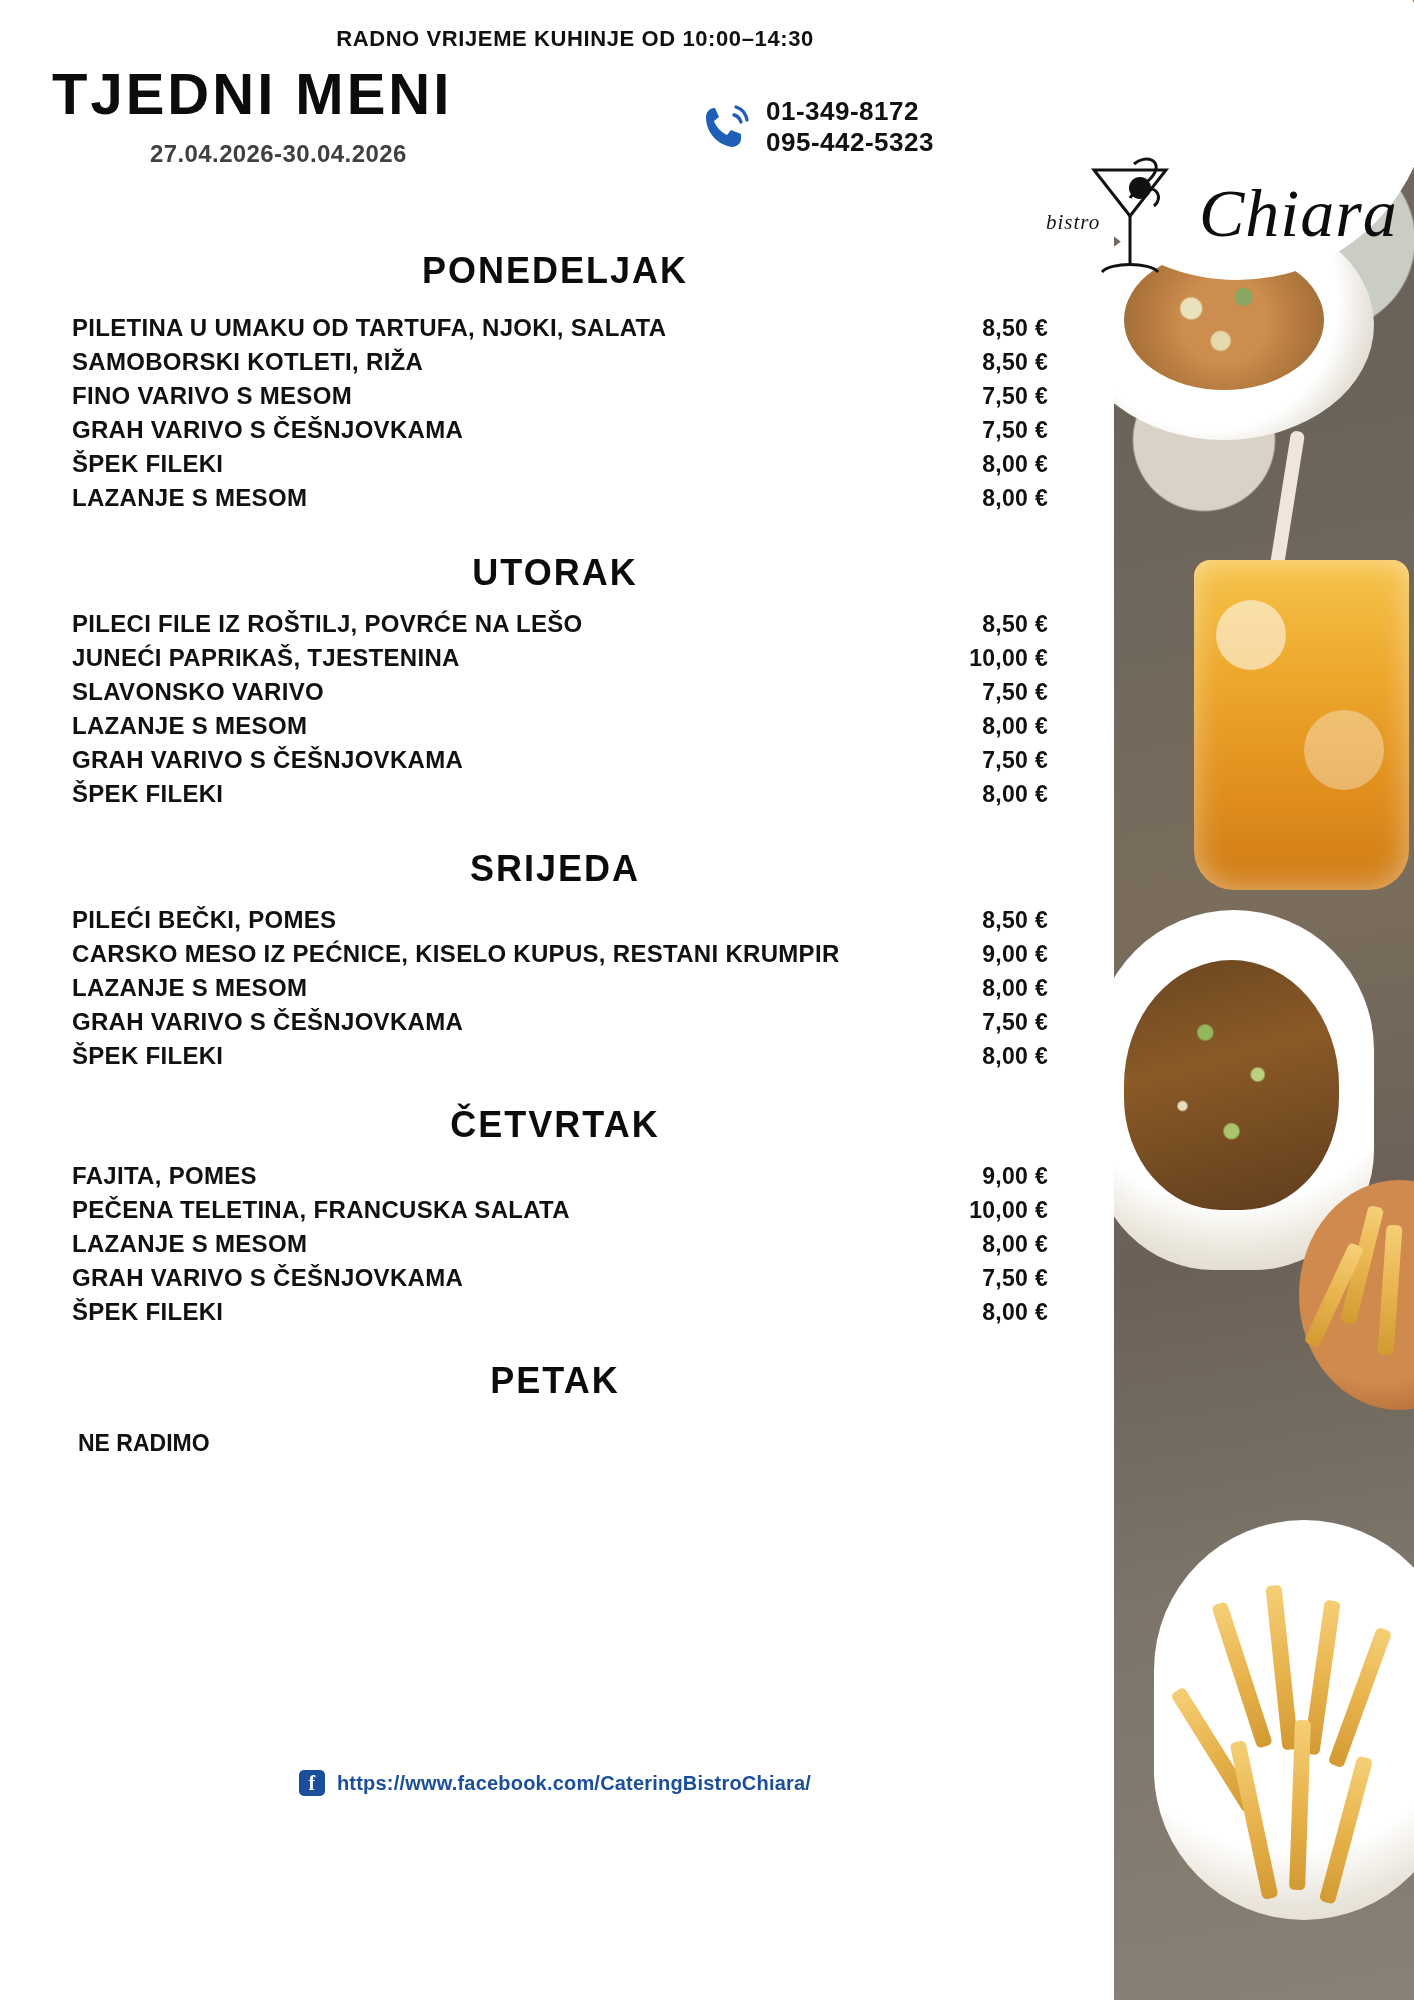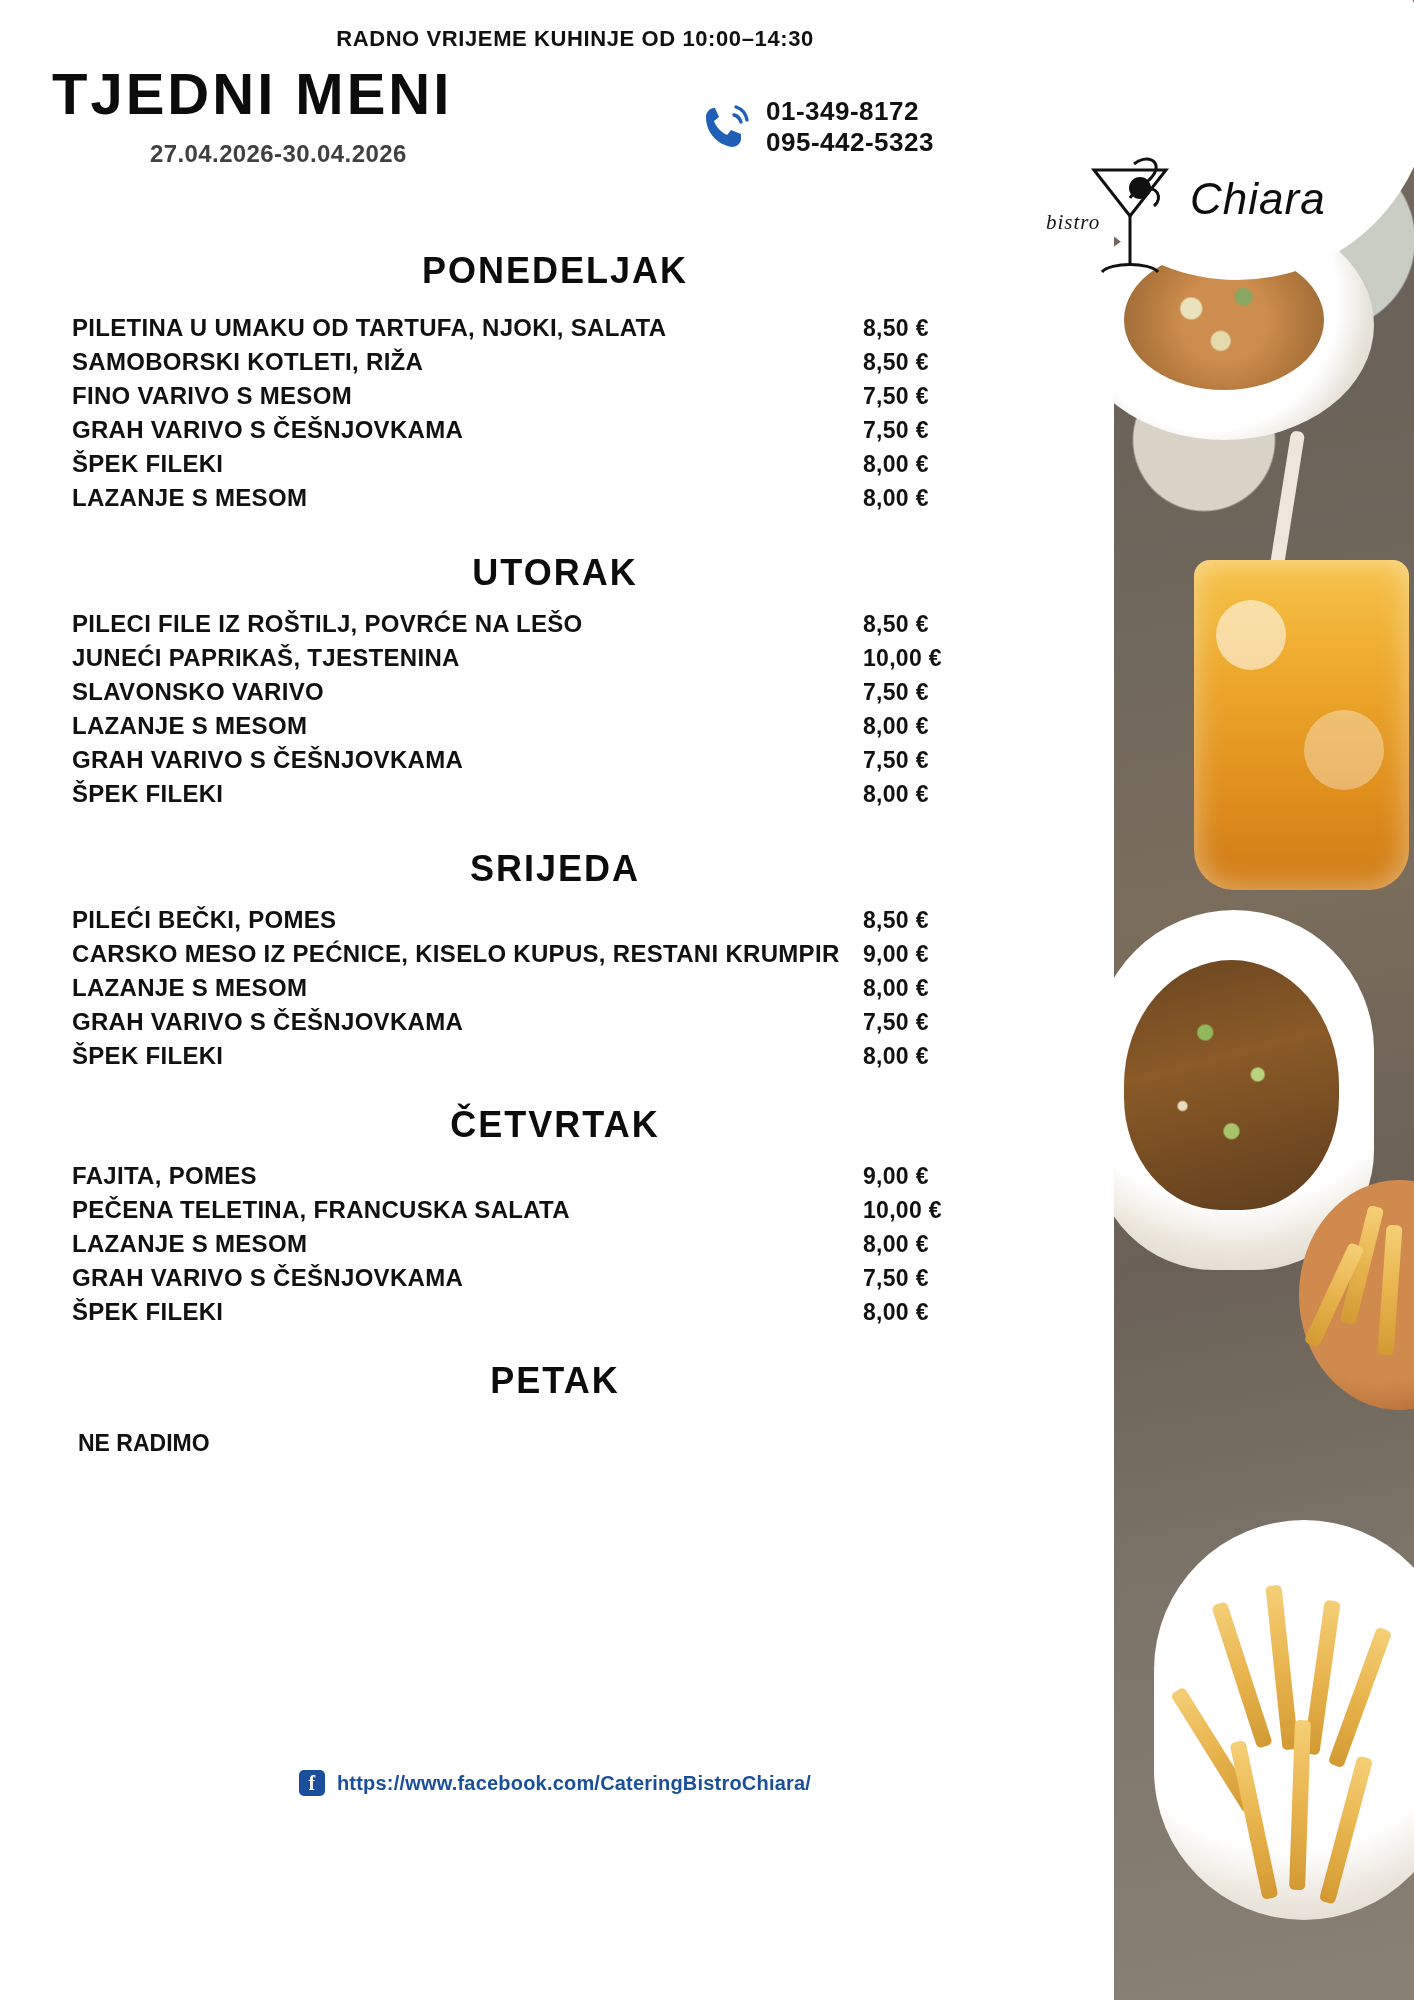--- a/index.html
+++ b/index.html
@@ -179,25 +179,25 @@
     letter-spacing: 1px;
     color: #141414;
   }
   .logo-glass-svg {
     position: absolute;
     left: 52px;
     top: 4px;
   }
   .logo-chiara {
     position: absolute;
-    left: 158px;
+    left: 167px;
     top: 24px;
-    font-family: Liberation Sans, sans-serif;
+    font-family: Liberation Serif, serif;
     font-style: italic;
-    font-size: 44px;
+    font-size: 68px;
     letter-spacing: 1px;
     color: #0d0d0d;
   }
 
   
   .hours {
     position: absolute;
     left: 0;
     top: 26px;
     width: 1110px;
@@ -277,20 +277,21 @@
   .item-name {
     font-size: 24px;
     font-weight: bold;
     letter-spacing: .3px;
     color: #111;
     white-space: nowrap;
   }
   .item-spacer { flex: 1 1 auto; }
   .item-price {
     width: 185px;
+    text-align: right;
     padding-right: 62px;
     font-size: 23px;
     font-weight: bold;
     letter-spacing: .3px;
     color: #111;
     white-space: nowrap;
   }
   .note-row {
     padding-left: 78px;
     font-size: 23px;

